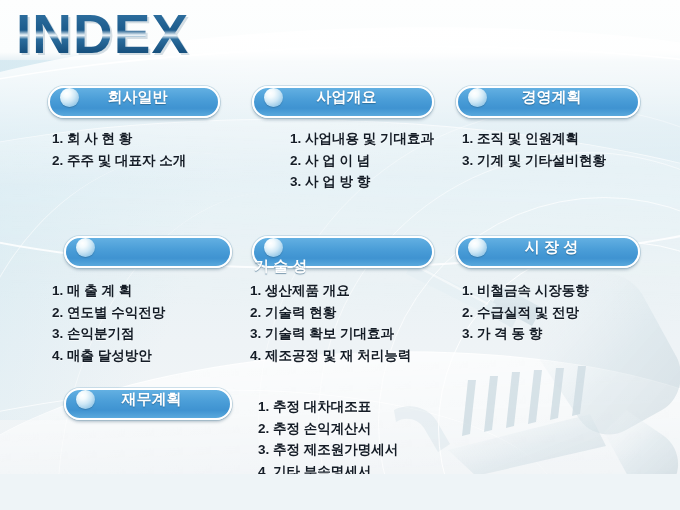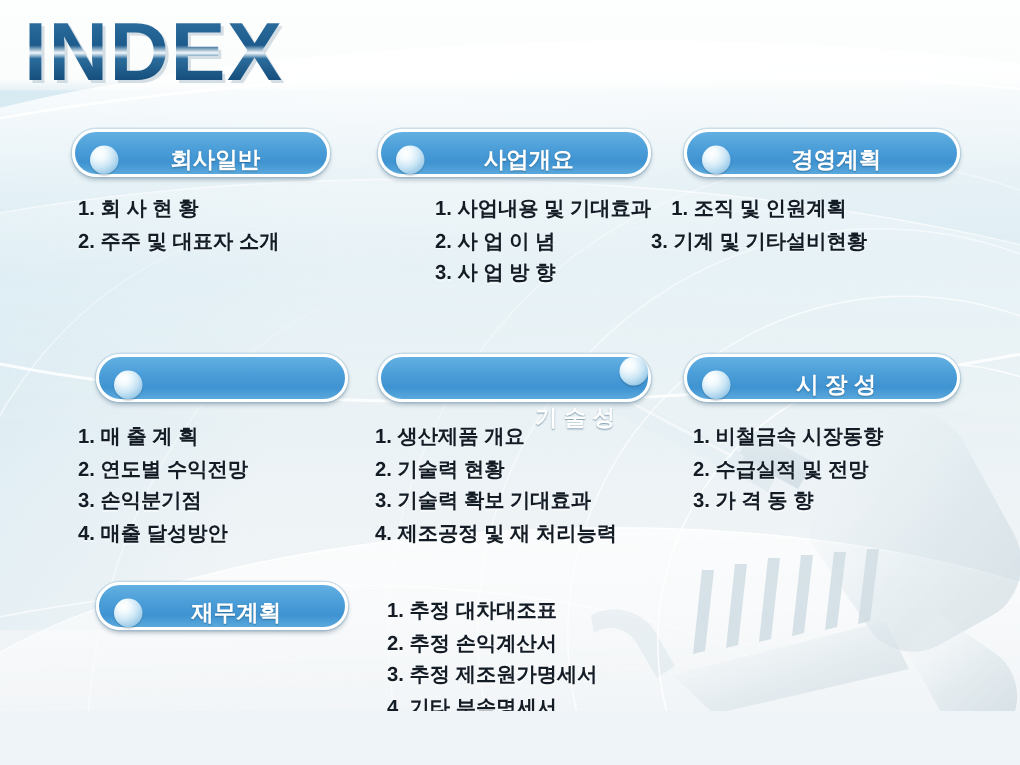--- a/index.html
+++ b/index.html
@@ -91,23 +91,22 @@
     font-size:55px;font-weight:bold;letter-spacing:1px;
     color:rgba(120,150,170,.30);
   }
 
   
   .pill{
     position:absolute;height:32px;border-radius:16px;
     background:linear-gradient(180deg,#63b0e2 0%,#4b9ed8 40%,#3f93d1 72%,#5aa9dd 100%);
     border:2px solid #ffffff;
     box-shadow:0 2px 3px rgba(90,120,140,.42), 0 0 0 1px rgba(175,205,222,.55);
-    display:flex;align-items:flex-end;
+    display:flex;align-items:flex-start;
     box-sizing:border-box;
-    gap:12px;
   }
   .pill .orb{
     width:19px;height:19px;border-radius:50%;margin-left:10px;flex:0 0 auto;
     background:radial-gradient(circle at 34% 28%, #ffffff 0%, #f2fafd 22%, #cfe8f6 48%, #9ecce9 74%, #6eb1dd 100%);
     box-shadow:0 1px 1px rgba(40,80,110,.35);
   }
   .pill .plabel{
     flex:1 1 auto;text-align:center;padding-right:22px;
     color:#ffffff;font-weight:bold;font-size:15px;
     text-shadow:0 1px 1px rgba(30,80,115,.55);
@@ -199,21 +198,21 @@
   <div class="list" style="left:258px;top:128px;margin-left:32px;">
     <div class="li">1. 사업내용 및 기대효과</div>
     <div class="li">2. 사 업 이 념</div>
     <div class="li">3. 사 업 방 향</div>
   </div>
 
   <div class="pill" style="left:456px;top:86px;width:184px;">
     <span class="orb"></span>
     <span class="plabel">경영계획</span>
   </div>
-  <div class="list" style="left:434px;top:128px;text-align:center;">
+  <div class="list" style="left:462px;top:128px;">
     <div class="li">1. 조직 및 인원계획</div>
     <div class="li">3. 기계 및 기타설비현황</div>
   </div>
 
   <div class="pill" style="left:64px;top:236px;width:168px;">
     <span class="orb"></span>
   </div>
   <div class="list" style="left:52px;top:280px;">
     <div class="li">1. 매 출 계 획</div>
     <div class="li">2. 연도별 수익전망</div>

